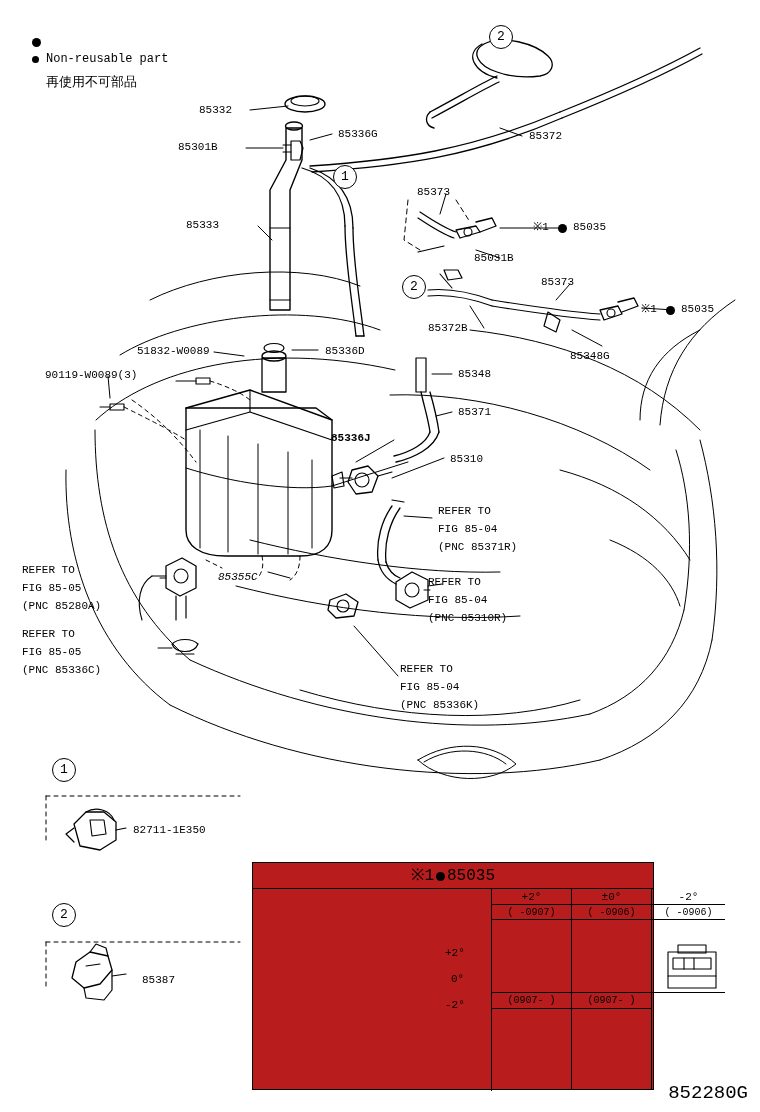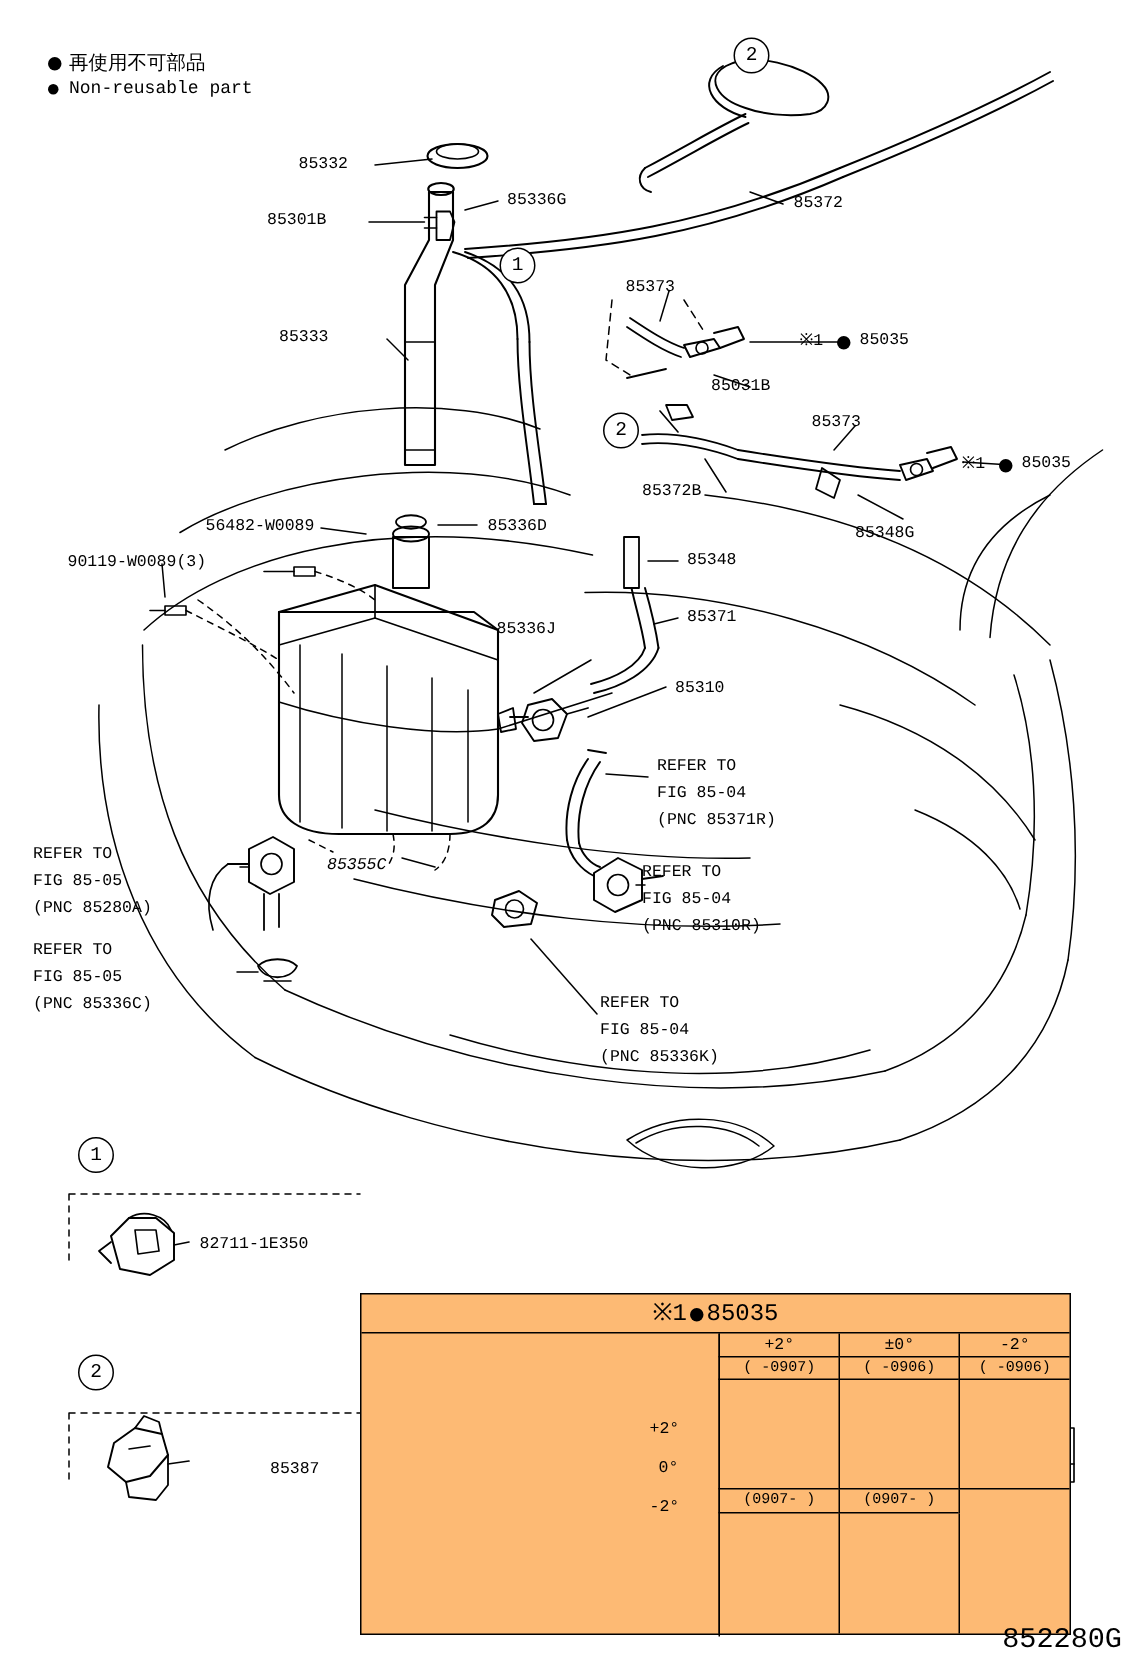--- a/index.html
+++ b/index.html
@@ -19,21 +19,21 @@
   }
   .lbl {
     position: absolute;
     font-family: "Liberation Mono", monospace;
     font-size: 11px;
     color: #000000;
     white-space: pre;
     letter-spacing: 0px;
   }
   .lbl.small { font-size: 12px; }
-  .lbl.jp { font-family: "DejaVu Sans", sans-serif; font-size: 13px; }
+  .lbl.jp { font-family: "DejaVu Sans", sans-serif; font-size: 13px; margin-top: 40px; }
   .lbl.multi { white-space: pre; line-height: 18px; }
   .bullet {
     position: absolute;
     width: 9px; height: 9px;
     border-radius: 50%;
     background: #000;
   }
   .circnum {
     position: absolute;
     width: 22px; height: 22px;
@@ -69,27 +69,27 @@
   #footer-code {
     position: absolute;
     right: 12px;
     bottom: 8px;
     font-size: 19px;
     font-family: "Liberation Mono", monospace;
   }
   
   #detail-box {
     position: absolute;
-    left: 240px;
+    left: 252px;
     top: 862px;
-    width: 474px;
+    width: 402px;
     height: 228px;
     border: 1.5px solid #000;
     box-sizing: border-box;
-    background: #fdba74;
+    background: #b91c1c;
   }
   #detail-title {
     position: absolute;
     left: 0; top: 0;
     width: 100%;
     height: 26px;
     line-height: 26px;
     text-align: center;
     font-size: 16px;
     border-bottom: 1.2px solid #000;
@@ -376,30 +376,30 @@
   <div class="lbl" style="left:178px; top:141px;">85301B</div>
   <div class="lbl" style="left:529px; top:130px;">85372</div>
   <div class="lbl" style="left:417px; top:186px;">85373</div>
   <div class="lbl" style="left:186px; top:219px;text-align:center;">85333</div>
   <div class="lbl" style="left:573px; top:221px;">85035</div>
   <div class="lbl" style="left:474px; top:252px;">85031B</div>
   <div class="lbl" style="left:541px; top:276px;">85373</div>
   <div class="lbl" style="left:681px; top:303px;">85035</div>
   <div class="lbl" style="left:428px; top:322px;">85372B</div>
   <div class="lbl" style="left:570px; top:350px;">85348G</div>
-  <div class="lbl" style="left:137px; top:345px;">56482-W0089</div>
+  <div class="lbl" style="left:137px; top:345px;">51832-W0089</div>
   <div class="lbl" style="left:325px; top:345px;">85336D</div>
   <div class="lbl" style="left:45px; top:369px;">90119-W0089(3)</div>
   <div class="lbl" style="left:458px; top:368px;">85348</div>
   <div class="lbl" style="left:458px; top:406px;">85371</div>
-  <div class="lbl" style="left:331px; top:414px;">85336J</div>
+  <div class="lbl" style="left:331px; top:432px;font-weight:bold;">85336J</div>
   <div class="lbl" style="left:450px; top:453px;">85310</div>
   <div class="lbl" style="left:218px; top:571px;font-style:italic;">85355C</div>
   <div class="lbl" style="left:133px; top:824px;">82711-1E350</div>
-  <div class="lbl" style="left:142px; top:974px;margin-left:38px;">85387</div>
+  <div class="lbl" style="left:142px; top:974px;">85387</div>
 
   <div class="lbl" style="left:533px; top:218px;">※1</div>
   <div class="bullet" style="left:558px; top:224px;"></div>
   <div class="lbl" style="left:641px; top:300px;">※1</div>
   <div class="bullet" style="left:666px; top:306px;"></div>
 
   <div class="lbl multi" style="left:438px; top:502px;">REFER TO
 FIG 85-04
 (PNC 85371R)</div>
   <div class="lbl multi" style="left:22px; top:561px;">REFER TO

